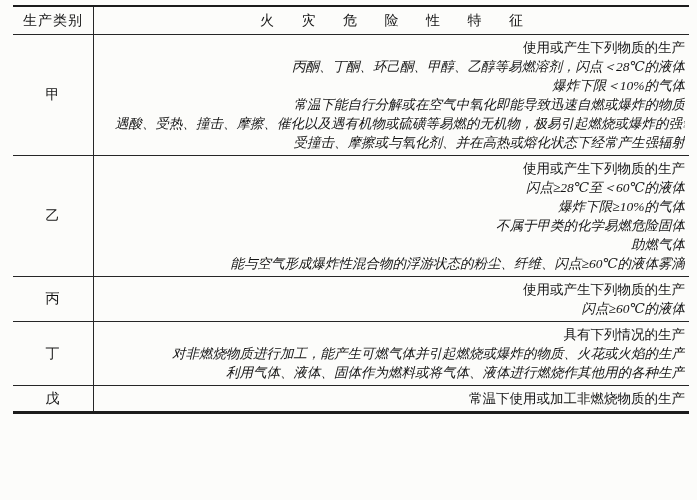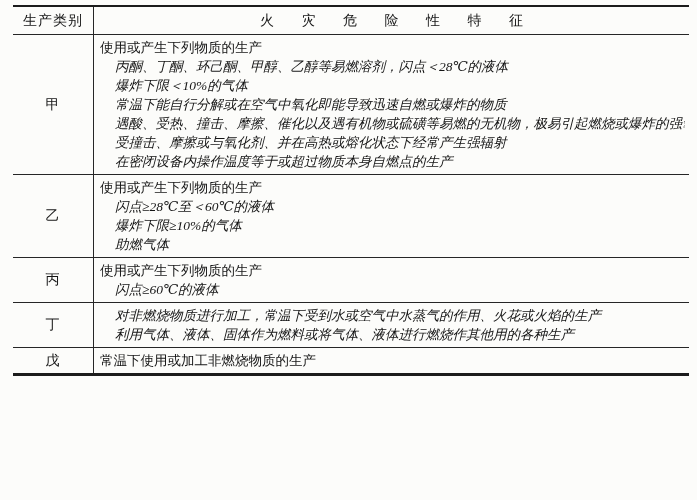--- a/index.html
+++ b/index.html
@@ -38,20 +38,21 @@
     display: flex;
     align-items: center;
     justify-content: center;
     font-size: 14px;
     letter-spacing: 1px;
   }
   .content {
     flex: 1;
     padding: 3px 4px 3px 6px;
     min-width: 0;
+    text-align: right;
   }
   .line {
     font-size: 13.5px;
     line-height: 19px;
     white-space: nowrap;
     overflow: hidden;
   }
   .ind {
     padding-left: 15px;
     font-style: italic;
@@ -87,46 +88,48 @@
 
   <div class="row">
     <div class="cat">甲</div>
     <div class="content">
       <div class="line">使用或产生下列物质的生产</div>
       <div class="line ind">丙酮、丁酮、环己酮、甲醇、乙醇等易燃溶剂，闪点＜28℃的液体</div>
       <div class="line ind">爆炸下限＜10%的气体</div>
       <div class="line ind">常温下能自行分解或在空气中氧化即能导致迅速自燃或爆炸的物质</div>
       <div class="line ind">遇酸、受热、撞击、摩擦、催化以及遇有机物或硫磺等易燃的无机物，极易引起燃烧或爆炸的强氧化剂</div>
       <div class="line ind">受撞击、摩擦或与氧化剂、并在高热或熔化状态下经常产生强辐射</div>
-      <div class="line ind">在密闭设备内操作温度等于或超过物质本身自燃点的生产</div>
     </div>
   </div>
 
   <div class="row">
     <div class="cat">乙</div>
     <div class="content">
       <div class="line">使用或产生下列物质的生产</div>
       <div class="line ind">闪点≥28℃至＜60℃的液体</div>
       <div class="line ind">爆炸下限≥10%的气体</div>
+      <div class="line ind">不属于甲类的化学易燃危险固体</div>
       <div class="line ind">助燃气体</div>
+      <div class="line ind">能与空气形成爆炸性混合物的浮游状态的粉尘、纤维、闪点≥60℃的液体雾滴</div>
     </div>
   </div>
 
   <div class="row">
     <div class="cat">丙</div>
     <div class="content">
       <div class="line">使用或产生下列物质的生产</div>
       <div class="line ind">闪点≥60℃的液体</div>
     </div>
   </div>
 
   <div class="row">
     <div class="cat">丁</div>
     <div class="content">
-      <div class="line ind">对非燃烧物质进行加工，常温下受到水或空气中水蒸气的作用、火花或火焰的生产</div>
+      <div class="line">具有下列情况的生产</div>
+      <div class="line ind">对非燃烧物质进行加工，能产生可燃气体并引起燃烧或爆炸的物质、火花或火焰的生产</div>
       <div class="line ind">利用气体、液体、固体作为燃料或将气体、液体进行燃烧作其他用的各种生产</div>
     </div>
   </div>
 
   <div class="row">
     <div class="cat">戊</div>
     <div class="content">
       <div class="line">常温下使用或加工非燃烧物质的生产</div>
     </div>
   </div>

